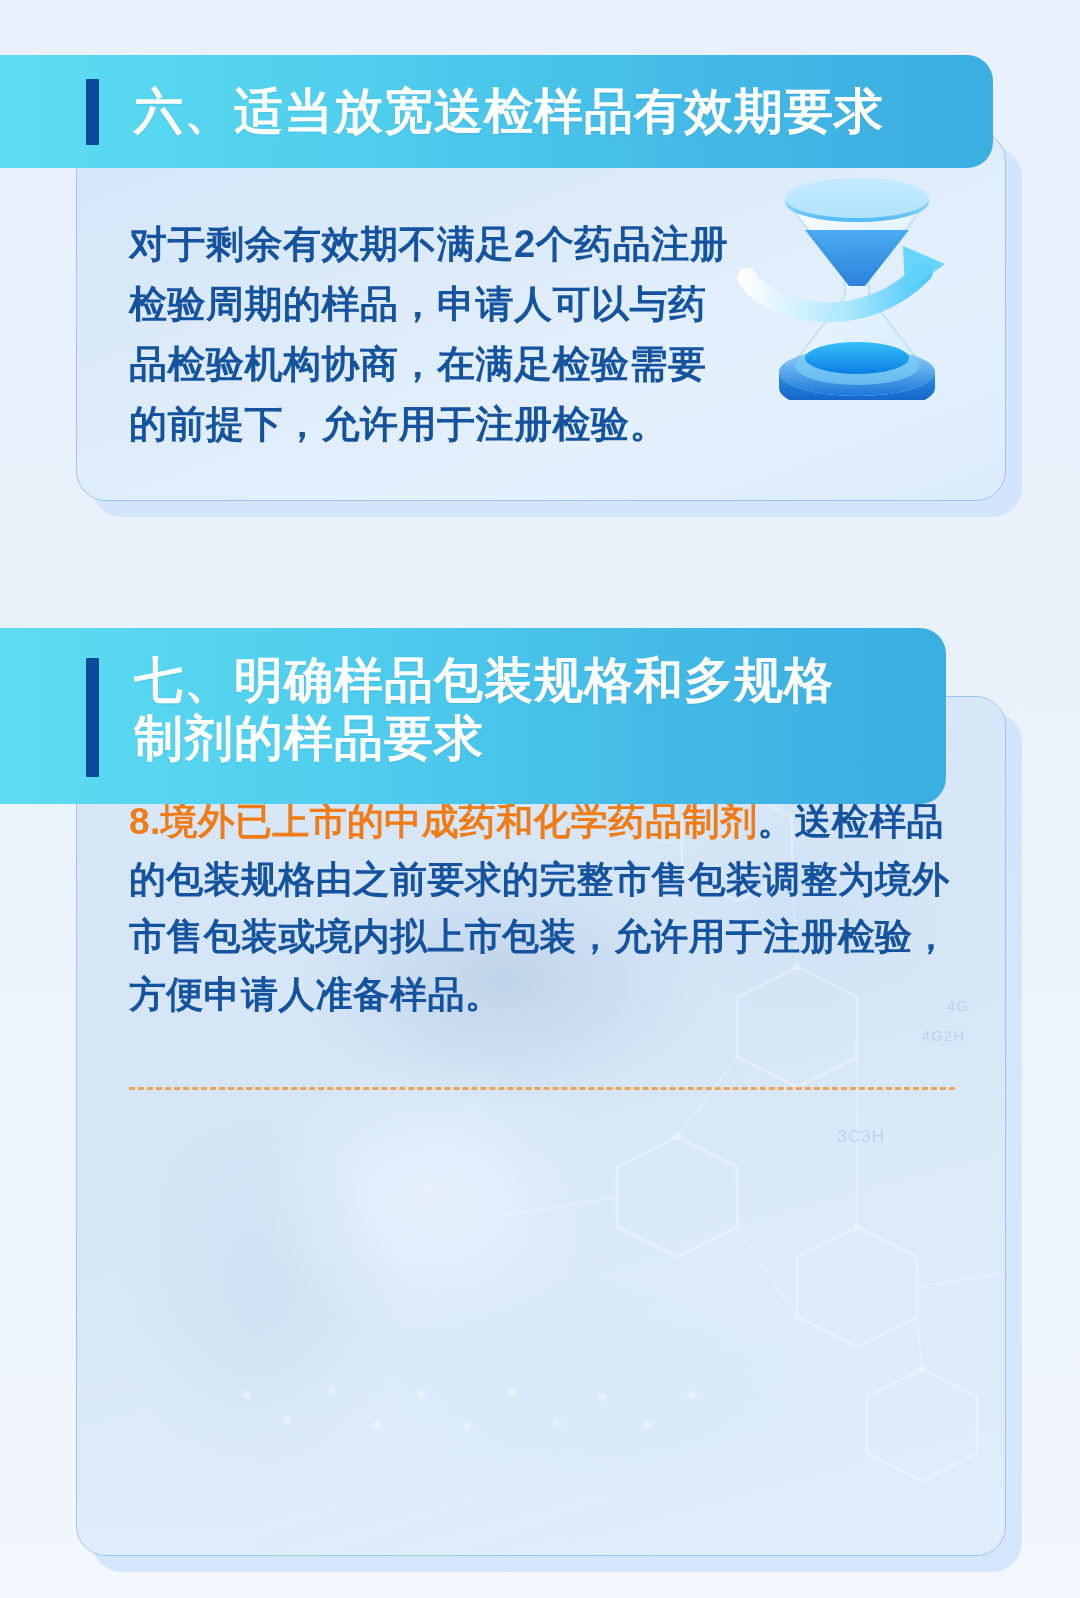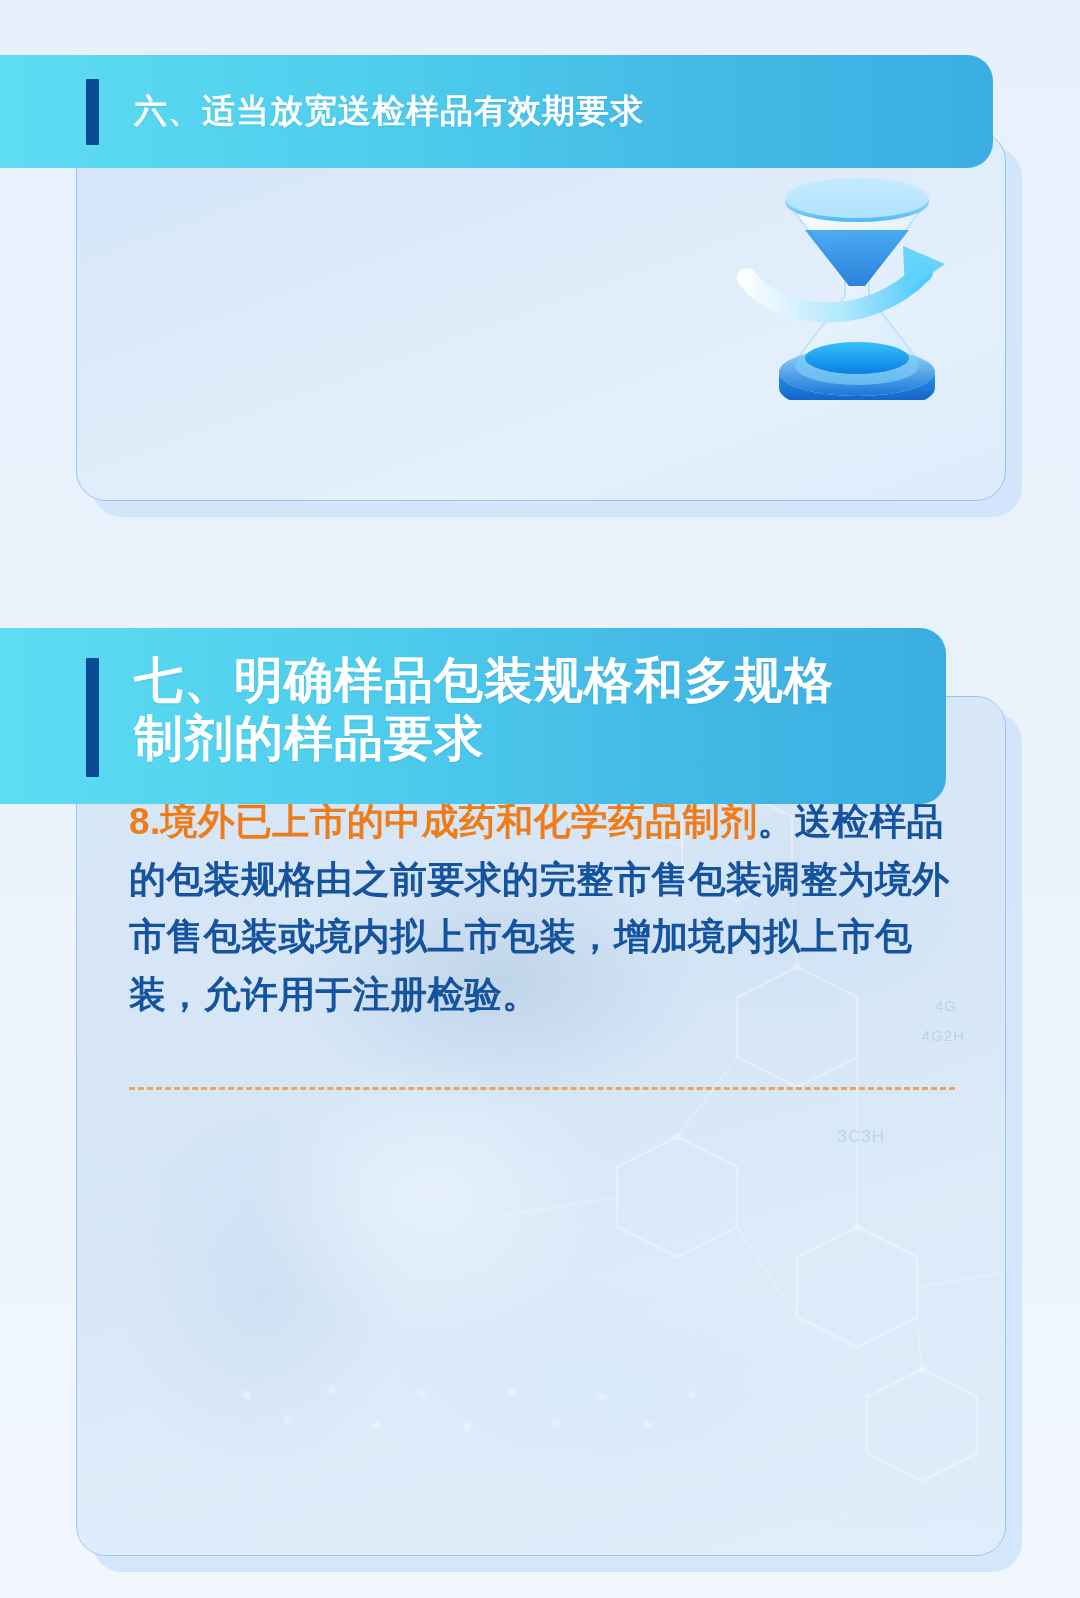--- a/index.html
+++ b/index.html
@@ -56,21 +56,21 @@
 
   .banner-title {
     color: #ffffff;
     font-weight: bold;
     letter-spacing: 1px;
     margin-left: 48px;
     line-height: 1.18;
     white-space: pre-line;
     text-shadow: 0 1px 2px rgba(10,70,130,0.12);
   }
-  #banner-six .banner-title   { font-size: 33px; }
+  #banner-six .banner-title   { font-size: 49px; }
   #banner-seven .banner-title { font-size: 49px; }
 
   
   .card-wrap {
     position: relative;
   }
   .card-shadow {
     position: absolute;
     border-radius: 30px;
     background: #cfe3fb;
@@ -180,37 +180,38 @@
     height: 240px;
   }
 
   .watermark {
     position: absolute;
     color: rgba(150,185,220,0.45);
     font-size: 15px;
     letter-spacing: 1px;
     font-family: "Liberation Sans", sans-serif;
   }
-  #wm-1 { right: 48px; top: 300px; }
+  #wm-1 { right: 36px; top: 300px; }
   #wm-2 { right: 40px; top: 330px; font-size: 15px; }
   #wm-3 { right: 120px; top: 430px; font-size: 17px; }
 </style>
 </head>
 <body>
 
 <div class="page">
 
   <div class="section" id="section-six">
 
     <div class="card-wrap">
 
       <div class="card-shadow" id="card-six-shadow"></div>
 
       <div class="card" id="card-six">
 
+        <div class="body-text" id="six-text">对于剩余有效期不满足2个药品注册检验周期的样品，申请人可以与药品检验机构协商，在满足检验需要的前提下，允许用于注册检验。</div>
 
         <div class="illus">
           <svg viewBox="0 0 260 240" width="260" height="240" aria-hidden="true">
             <defs>
               <linearGradient id="gTop" x1="0" y1="0" x2="0" y2="1">
                 <stop offset="0%" stop-color="#cfeeff"></stop>
                 <stop offset="55%" stop-color="#8fd6fb"></stop>
                 <stop offset="100%" stop-color="#4db8f5"></stop>
               </linearGradient>
               <linearGradient id="gGlass" x1="0" y1="0" x2="1" y2="1">
@@ -304,21 +305,21 @@
               <circle cx="660" cy="92" r="4"></circle>
             </g>
           </svg>
         </div>
 
         <div class="watermark" id="wm-1">4G</div>
         <div class="watermark" id="wm-2">4G2H</div>
         <div class="watermark" id="wm-3">3C3H</div>
 
         <div class="para" id="para-1">
-          <span class="hl">8.境外已上市的中成药和化学药品制剂</span><span>。送检样品的包装规格由之前要求的完整市售包装调整为境外市售包装或境内拟上市包装，增加境内拟上市包装，允许用于注册检验。</span>
+          <span class="hl">8.境外已上市的中成药和化学药品制剂</span><span>。送检样品的包装规格由之前要求的完整市售包装调整为境外市售包装或境内拟上市包装，允许用于注册检验，方便申请人准备样品。</span>
         </div>
 
         <div class="divider"></div>
 
 
       </div>
     </div>
 
     <div class="banner" id="banner-seven">
       <span class="banner-accent"></span>

